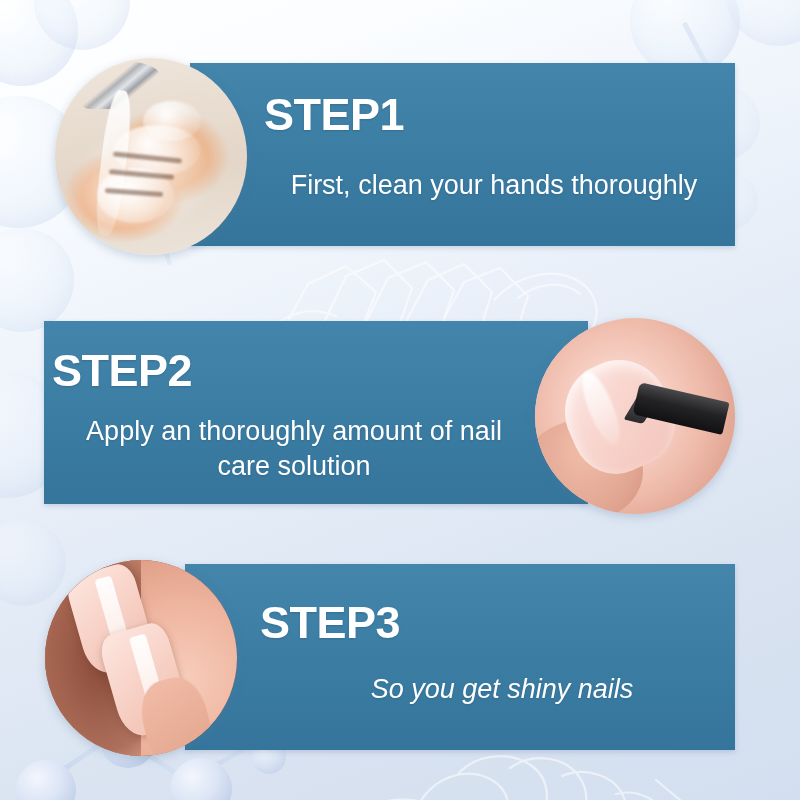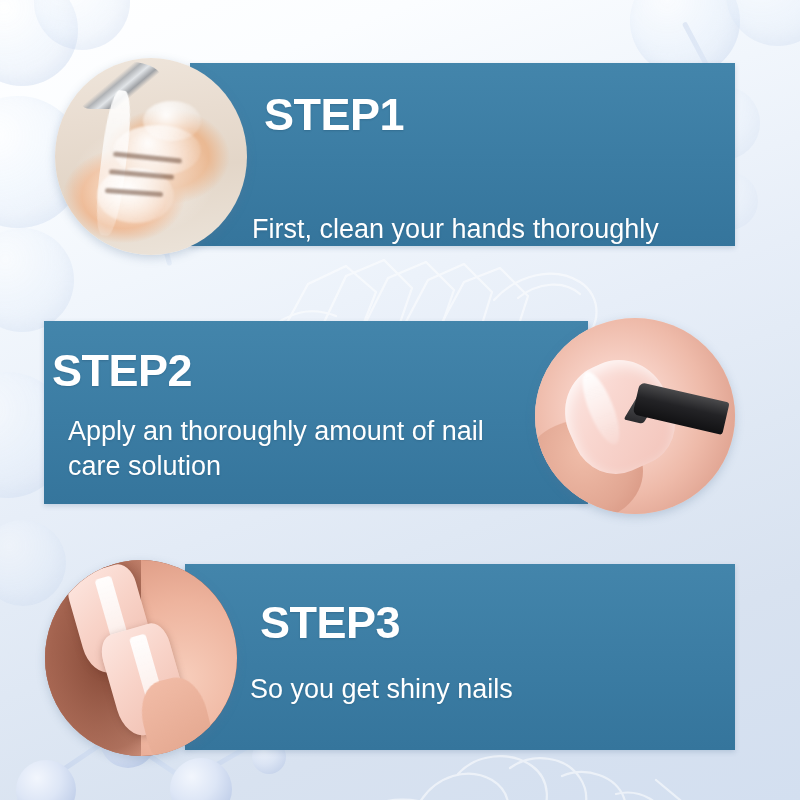--- a/index.html
+++ b/index.html
@@ -18,20 +18,21 @@
     overflow: hidden;
     background:
       linear-gradient(160deg,
         #ffffff 0%,
         #fbfdff 14%,
         #f1f6fc 30%,
         #e7eef8 48%,
         #dfe8f4 64%,
         #d8e2f0 80%,
         #d3dff0 100%);
+    text-align: center;
   }
 
   
   .bg-layer {
     position: absolute;
     inset: 0;
     pointer-events: none;
   }
 
   .bubble {
@@ -311,21 +312,21 @@
       <div class="mol-bond" style="left:684px; top:20px; width:70px; transform: rotate(62deg); opacity:.5;"></div>
     </div>
 
   </div>
 
   <div class="step-row" style="top:0;">
     <div class="panel" style="left:190px; top:63px; width:545px; height:183px;"></div>
 
     <div class="panel-text step-title" style="left:264px; top:92px;">STEP1</div>
 
-    <div class="panel-text step-desc" style="left:252px; top:168px; width:460px;margin-top:44px;">First, clean your hands thoroughly</div>
+    <div class="panel-text step-desc" style="left:264px; top:168px; width:460px;">First, clean your hands thoroughly</div>
 
     <div class="photo" style="left:55px; top:58px; width:192px; height:197px;">
       <div class="ph-inner ph-hands">
         <div class="tap"></div>
         <div class="water"></div>
         <div class="foam3"></div>
         <div class="foam1"></div>
         <div class="foam2"></div>
         <div class="finger" style="left:30%; top:49%; width:36%; transform:rotate(6deg);"></div>
         <div class="finger" style="left:28%; top:58%; width:34%; transform:rotate(5deg);"></div>
@@ -350,21 +351,21 @@
         <div class="brush-head"></div>
       </div>
     </div>
   </div>
 
   <div class="step-row" style="top:0;">
     <div class="panel" style="left:185px; top:564px; width:550px; height:186px;"></div>
 
     <div class="panel-text step-title" style="left:260px; top:600px;">STEP3</div>
 
-    <div class="panel-text step-desc" style="left:250px; top:672px; width:460px;">So you get shiny nails</div>
+    <div class="panel-text step-desc" style="left:272px; top:672px; width:460px;font-style:italic;">So you get shiny nails</div>
 
     <div class="photo" style="left:45px; top:560px; width:192px; height:196px;">
       <div class="ph-inner ph-nails">
         <div class="dark"></div>
         <div class="nailA"></div>
         <div class="shineA"></div>
         <div class="nailB"></div>
         <div class="shineB"></div>
         <div class="tipfinger"></div>
       </div>

